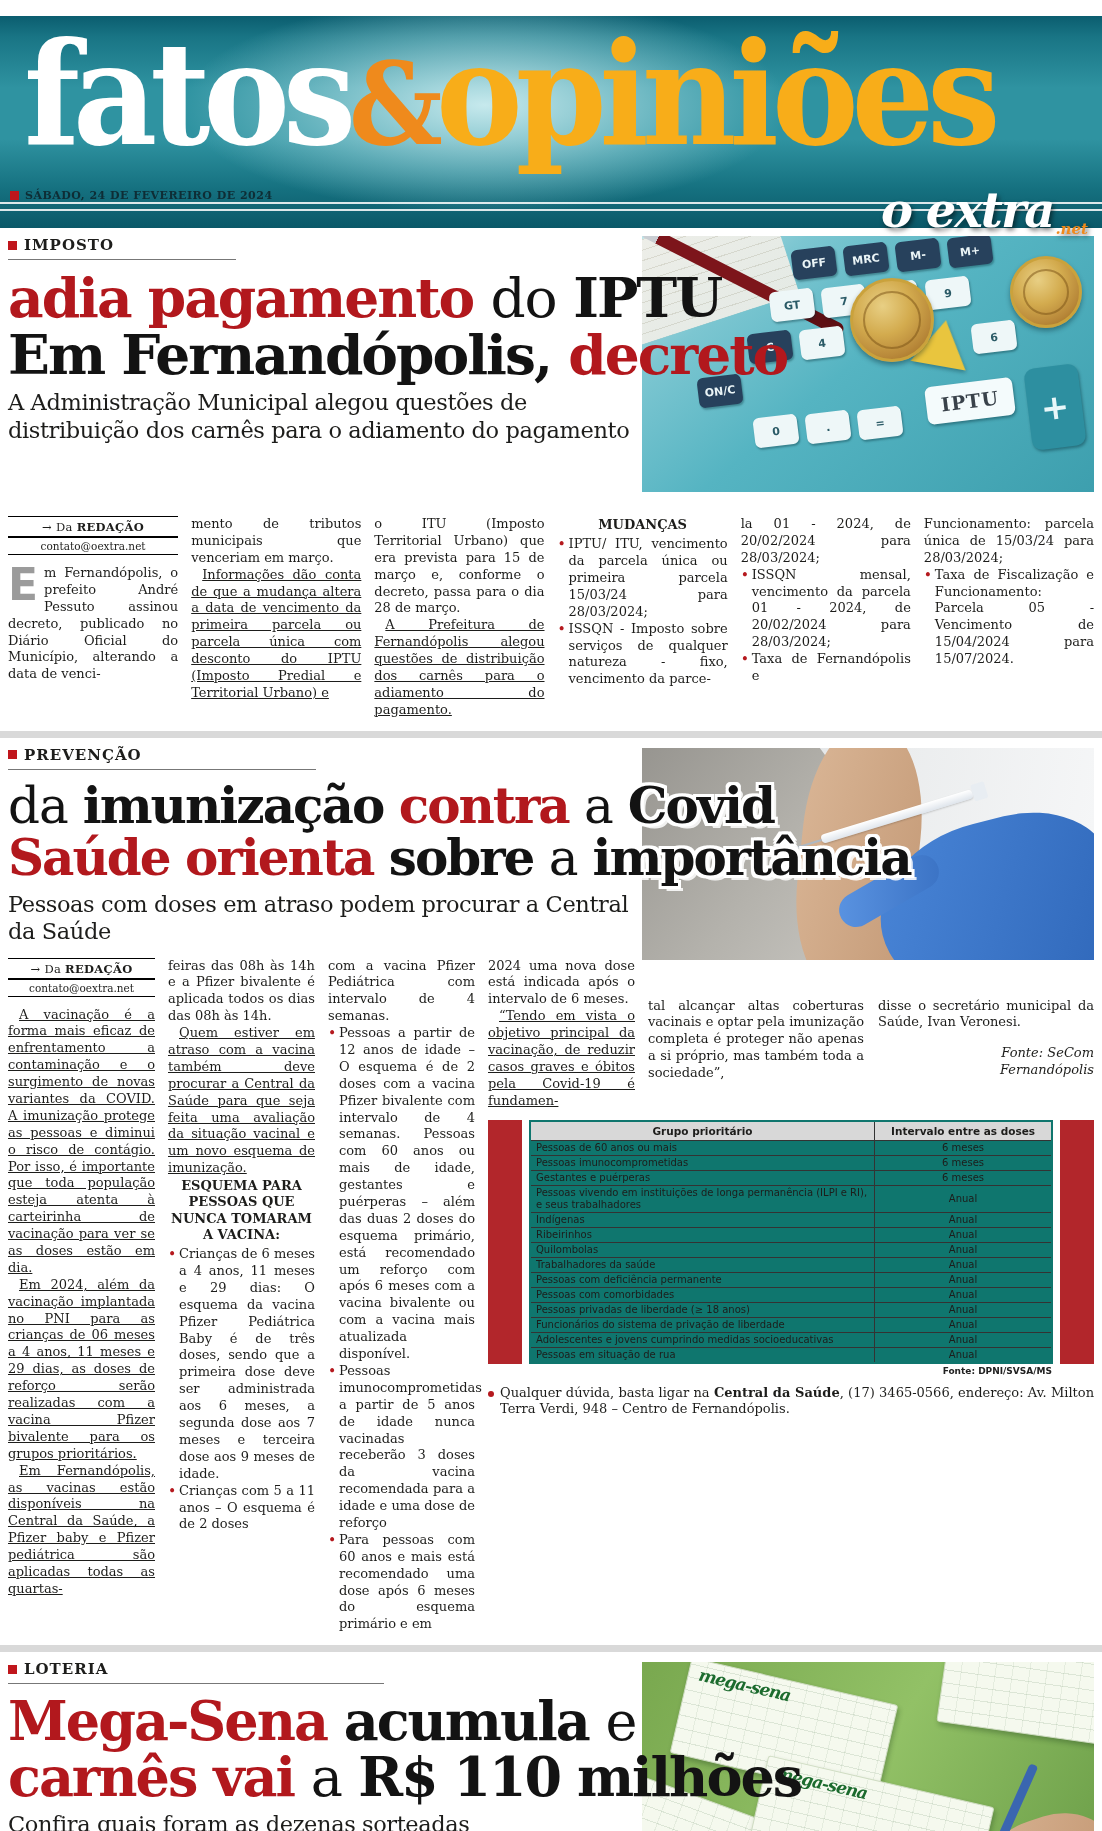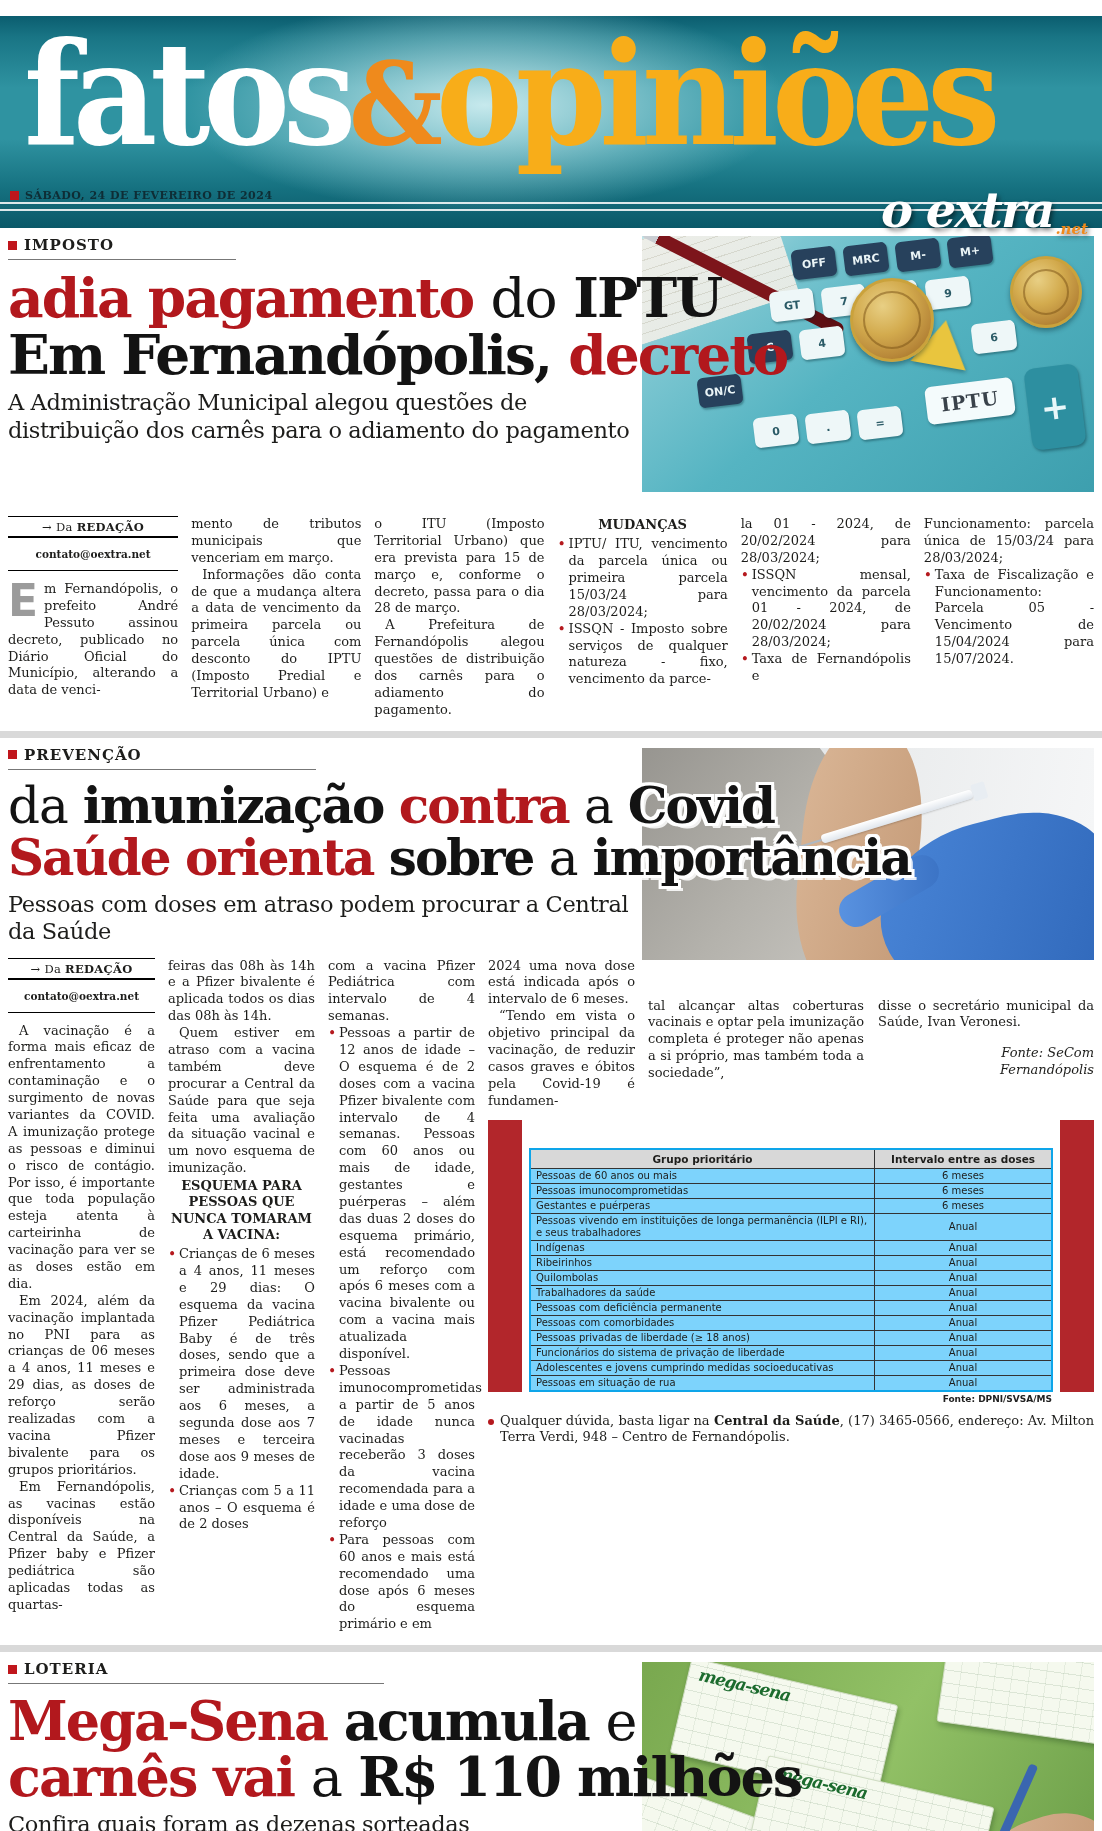--- a/index.html
+++ b/index.html
@@ -41,47 +41,47 @@
   .h-lot{font-size:54px;}
   .subhead{font-size:22.5px;line-height:1.22;margin:6px 0 0;width:645px;letter-spacing:-.4px;position:relative;z-index:2;}
   .hz-imposto{min-height:236px;}
   .hz-lot{min-height:150px;}
   .divider{height:7px;background:#d9d9d9;margin-top:12px;}
 
   
   .cols{display:flex;gap:13px;margin-top:10px;}
   .cols .col{flex:1;min-width:0;}
   .btxt{font-size:13px;line-height:1.3;text-align:justify;margin:0;}
-  .ind{text-indent:11px;}
+  .ind{text-indent:11px;text-decoration:underline;}
   .mini-title{font-weight:bold;font-size:13px;text-align:center;margin:1px 0 3px;line-height:1.25;}
   .bullet{position:relative;padding-left:11px;margin:0;}
   .bullet::before{content:"•";position:absolute;left:0;top:-1px;color:#b5191e;font-size:14px;}
   .byline{margin-bottom:10px;text-align:center;border-top:1.5px solid #000;}
   .by-top{font-size:11.5px;padding:3px 0 2px;border-bottom:2.5px solid #000;letter-spacing:.3px;}
-  .by-email{font-size:10.5px;font-weight:bold;padding:10px 0;border-bottom:1px solid #000;}
+  .by-email{font-size:10.5px;font-weight:normal;padding:2px 0;border-bottom:1px solid #000;}
   .dropcap{float:left;font-size:44px;line-height:34px;font-weight:bold;color:#9b9b9b;margin:3px 6px 0 0;
            font-family:"DejaVu Sans",sans-serif;}
   .pt{padding-top:52px;}
 
   
   .prev-body{display:flex;gap:13px;margin-top:12px;}
   .prev-left{width:467px;flex:none;display:flex;gap:13px;}
   .prev-left .pcol{flex:1;min-width:0;}
   .prev-right{flex:1;min-width:0;}
   .pr-row1{display:flex;gap:13px;}
   .pr-col4{width:147px;flex:none;}
   .pr-zone{flex:1;min-width:0;}
   .pr-spacer{height:40px;}
   .cols-2sm{display:flex;gap:14px;}
   .cols-2sm>div{flex:1;min-width:0;}
   .fonte{font-style:italic;text-align:right;font-size:13px;margin-top:14px;line-height:1.3;}
   .tbl-row{display:flex;gap:7px;margin-top:10px;align-items:stretch;}
   .redbar{width:34px;background:#b2262b;flex:none;}
   table.gtable{flex:1;border-collapse:collapse;font-family:"DejaVu Sans",sans-serif;font-size:10px;
-               background:#7dd3fc;border:2px solid #0ea5e9;margin-top:28px;}
+               background:#0f766e;border:2px solid #0f766e;}
   .gtable th{background:#d8d8d8;font-size:10.5px;padding:3px 2px;border:1px solid #333;}
   .gtable td{border:1px solid #333;padding:1px 5px;line-height:1.2;}
   .gtable td.c{text-align:center;width:34%;}
   .tbl-src{text-align:right;font-family:"DejaVu Sans",sans-serif;font-size:9px;font-weight:bold;color:#222;margin:2px 42px 0 0;}
   .note{display:flex;gap:6px;margin-top:9px;font-size:13px;line-height:1.3;text-align:justify;}
   .note-dot{width:6px;height:6px;border-radius:50%;background:#b5191e;flex:none;margin-top:6px;}
 
   
   .photo{position:absolute;overflow:hidden;z-index:1;}
   .photo-iptu{right:8px;top:8px;width:452px;height:256px;

